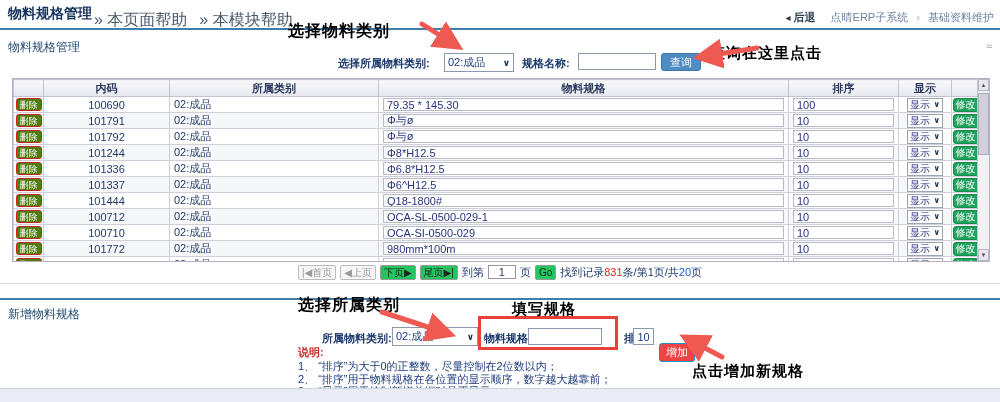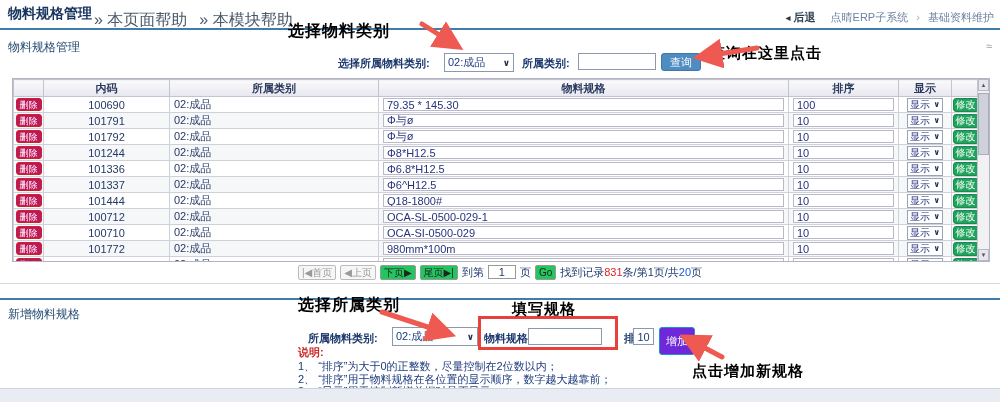--- a/index.html
+++ b/index.html
@@ -22,33 +22,33 @@
   .collapse-ic { right:8px; top:40px; font-size:11px; color:#98a5b5; }
 
   
   .flabel { font-size:11px; font-weight:bold; color:#1d3a6e; }
   .fake-select { border:1px solid #8a99ad; background:#fff; height:19px; display:flex; align-items:center;
                  justify-content:space-between; padding:0 3px; font-size:11px; color:#1d3a7c; cursor:pointer; }
   .fake-select .caret { font-size:9px; color:#1b2f55; font-weight:bold; }
   .txt-input { border:1px solid #8a99ad; height:17px; font-size:11px; padding:0 3px; color:#1d3a7c; background:#fff; }
   .btn-query { background:#4e8cc2; color:#fff; border:1px solid #3c76ab; border-radius:3px; height:18px;
                font-size:11px; padding:0 8px; cursor:pointer; }
-  .btn-add { background:#6d28d9; color:#fff; border:1px solid #1b93c8; border-radius:3px; height:28px;
-             font-size:11px; padding:0 6px; cursor:pointer; }
+  .btn-add { background:#ef4444; color:#fff; border:1px solid #1b93c8; border-radius:3px; height:19px;
+             font-size:11px; padding:0 6px; cursor:pointer;margin-top:16px; }
 
   
   .grid-wrap { left:12px; top:78px; width:978px; height:184px; border:1px solid #b3b3c3; background:#fff; overflow:hidden; }
   table { border-collapse:collapse; table-layout:fixed; width:966px;padding-left:44px; }
   th { height:17px; background:linear-gradient(#fafafc,#e7e7f0); border:1px solid #c3c3d1;
        font-size:11px; font-weight:600; color:#2c3a5e; }
   td { height:16px; border:1px solid #d0d0da; font-size:11px; color:#223a66; overflow:hidden; white-space:nowrap; }
   tbody tr:nth-child(even) td { background:#f6f7f9; }
   .c-code { text-align:center; }
   .c-cat { padding-left:4px; }
-  .btn-del { display:block; margin:0 auto; width:26px; height:13px; background:#be185d; color:#fff; border:1px solid #c22;
+  .btn-del { display:block; margin:0 auto; width:26px; height:13px; background:#4d7c0f; color:#fff; border:1px solid #c22;
              border-radius:3px; font-size:9px; line-height:10px; padding:0; cursor:pointer; }
   .btn-mod { display:block; margin:0 auto; width:26px; height:14px; background:#1fa35d; color:#fff; border:1px solid #188a4d;
              border-radius:3px; font-size:10px; line-height:11px; padding:0; cursor:pointer; }
   .cell-input { display:block; width:calc(100% - 8px); margin:0 4px; height:13px; border:1px solid #b9b9c9;
                 font-size:11px; color:#26327e; padding:0 3px; background:#fff; }
   .disp-select { display:flex; width:36px; margin:0 auto; border:1px solid #9aa4b4; background:#fff; height:14px;
                  align-items:center; justify-content:space-between; padding:0 2px; font-size:10px; color:#26327e; cursor:pointer; }
   .disp-select .caret { font-size:8px; color:#1b2f55; font-weight:bold; }
 
   
@@ -99,21 +99,21 @@
   <div class="abs blue-line" style="top:28px;"></div>
 
   <div class="abs panel-title" style="top:39px;">物料规格管理</div>
   <div class="abs collapse-ic">≈</div>
 
   <div class="abs flabel" style="left:338px; top:56px;">选择所属物料类别:</div>
   <div class="abs fake-select" style="left:444px; top:53px; width:70px;">
     <span>02:成品</span>
     <span class="caret">∨</span>
   </div>
-  <div class="abs flabel" style="left:522px; top:56px;">所属类别:</div>
+  <div class="abs flabel" style="left:522px; top:56px;">规格名称:</div>
   <input class="abs txt-input" style="left: 578px; top: 53px; width: 78px;" value="">
   <button class="abs btn-query" style="left:661px; top:53px;">查询</button>
 
   <div class="abs grid-wrap">
     <table>
       <colgroup>
         <col style="width:30px">
           <col style="width:126px">
           <col style="width:209px">
           <col style="width:410px">
@@ -405,21 +405,21 @@
     <span class="pg-btn">Go</span>
     <span>
       <span>找到记录</span><span class="cnt-red">831</span><span>条/第1页/共</span><span class="cnt-blue">20</span><span>页</span>
     </span>
   </div>
 
   <div class="abs gray-div"></div>
   <div class="abs blue-line" style="top:298px;"></div>
   <div class="abs panel-title" style="top:306px;">新增物料规格</div>
 
-  <div class="abs flabel" style="left:308px; top:331px;">所属物料类别:</div>
+  <div class="abs flabel" style="left:322px; top:331px;">所属物料类别:</div>
   <div class="abs fake-select" style="left:392px; top:327px; width:86px;">
     <span>02:成品</span>
     <span class="caret">∨</span>
   </div>
   <div class="abs flabel" style="left:484px; top:331px;">物料规格:</div>
   <input class="abs txt-input" style="left: 528px; top: 328px; width: 74px;" value="">
   <div class="abs flabel" style="left:624px; top:331px;">排序:</div>
   <input class="abs txt-input" style="left: 633px; top: 328px; width: 21px; text-align: center;" value="10">
   <button class="abs btn-add" style="left:659px; top:327px;">增加</button>
 

